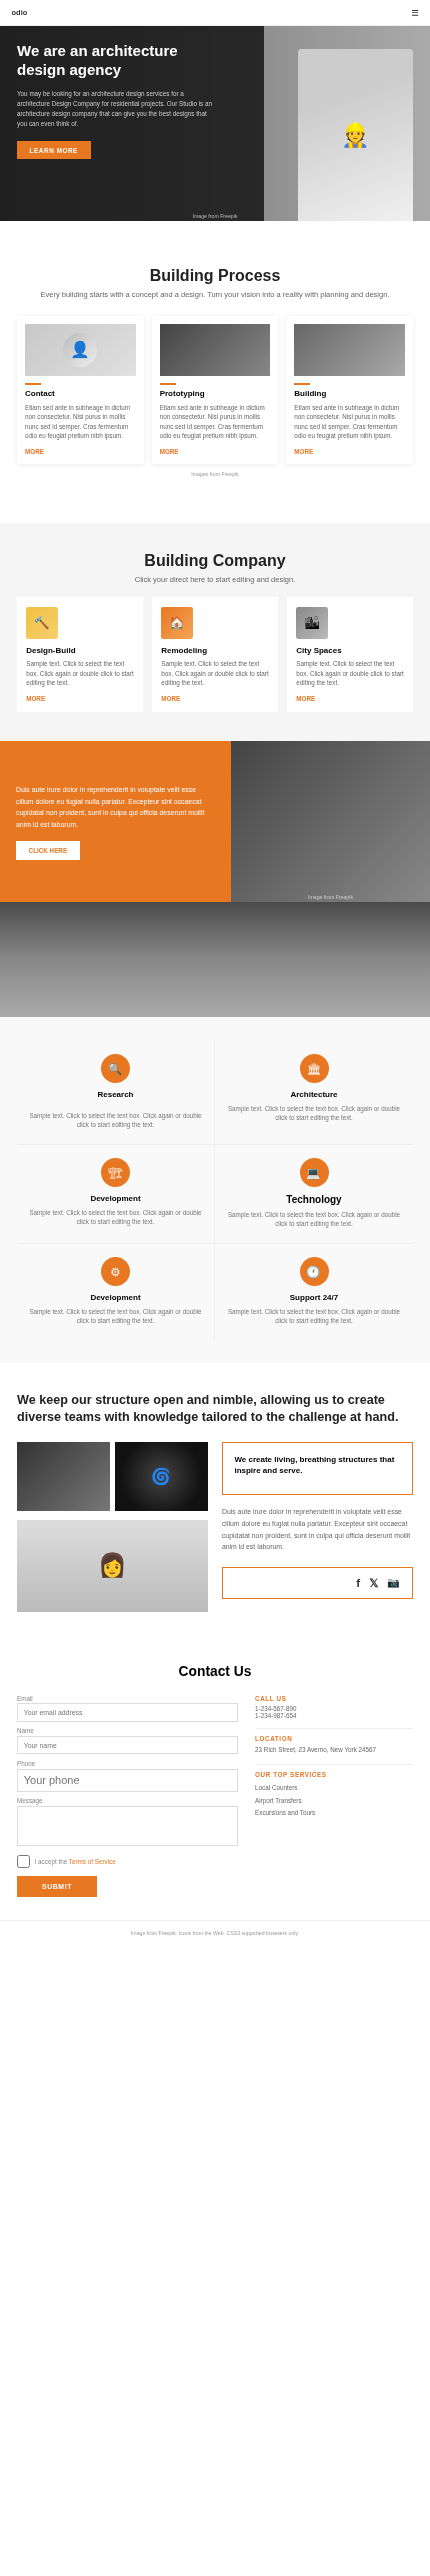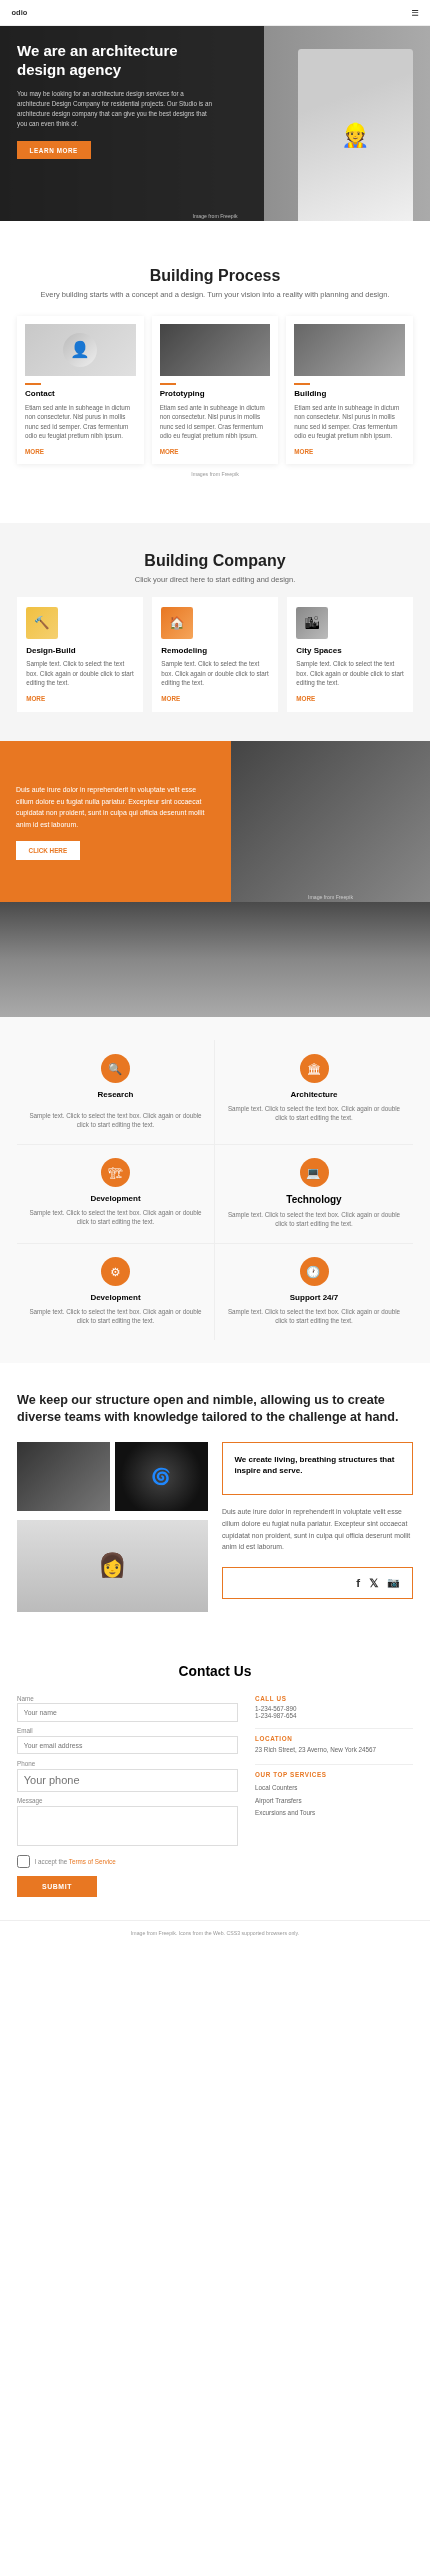--- a/index.html
+++ b/index.html
@@ -172,26 +172,26 @@
   </div>
 </section>
 
 <section style="padding:23px 17px;background:#fff;">
   <h2 style="text-align:center;font-size:13.8px;font-weight:bold;margin-bottom:16px;">Contact Us</h2>
 
   <div style="display:flex;gap:17px;">
 
     <div style="flex:1.4;">
       <div style="margin-bottom:5.7px;">
+        <label style="display:block;font-size:6.3px;color:#888;margin-bottom:1.7px;">Email</label>
+        <input type="email" style="width: 100%; padding: 4.6px 5.7px; border: 0.6px solid rgb(221, 221, 221); font-size: 6.9px; outline: none;" placeholder="Your email address">
+      </div>
+      <div style="margin-bottom:5.7px;">
         <label style="display:block;font-size:6.3px;color:#888;margin-bottom:1.7px;">Name</label>
         <input type="text" style="width: 100%; padding: 4.6px 5.7px; border: 0.6px solid rgb(221, 221, 221); font-size: 6.9px; outline: none;" placeholder="Your name">
-      </div>
-      <div style="margin-bottom:5.7px;">
-        <label style="display:block;font-size:6.3px;color:#888;margin-bottom:1.7px;">Email</label>
-        <input type="email" style="width: 100%; padding: 4.6px 5.7px; border: 0.6px solid rgb(221, 221, 221); font-size: 6.9px; outline: none;" placeholder="Your email address">
       </div>
       <div style="margin-bottom:5.7px;">
         <label style="display:block;font-size:6.3px;color:#888;margin-bottom:1.7px;">Phone</label>
         <input type="tel" style="width: 100%; padding: 4.6px 5.7px; border: 0.6px solid rgb(221, 221, 221); font-size: 11px; outline: none;" placeholder="Your phone">
       </div>
       <div style="margin-bottom:6.9px;">
         <label style="display:block;font-size:6.3px;color:#888;margin-bottom:1.7px;">Message</label>
         <textarea style="width: 100%; padding: 4.6px 5.7px; border: 0.6px solid rgb(221, 221, 221); font-size: 6.9px; height: 40px; resize: none; outline: none;"></textarea>
       </div>
       <div style="display:flex;align-items:center;gap:4.6px;font-size:6.3px;color:#888;margin-bottom:8px;">

